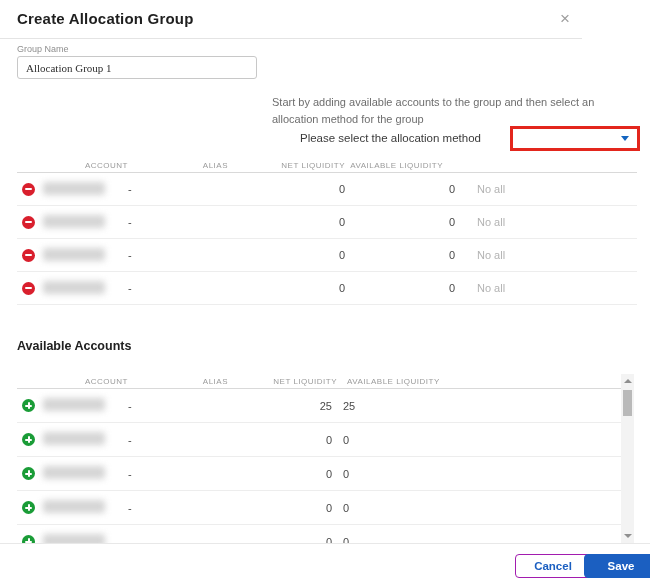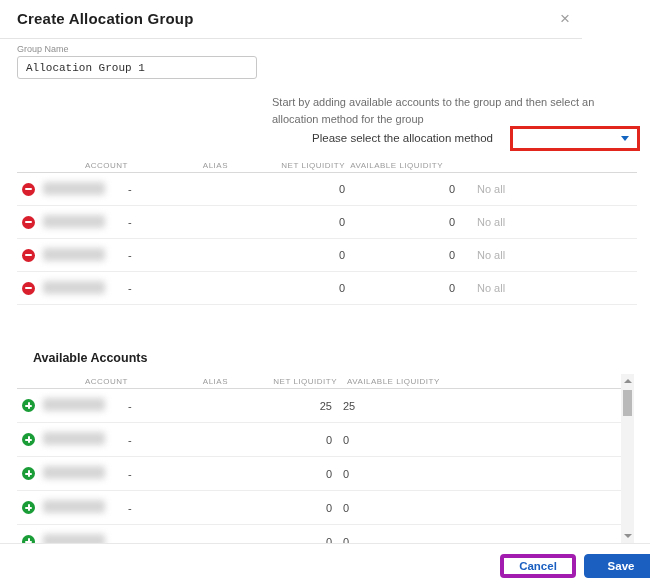--- a/index.html
+++ b/index.html
@@ -11,30 +11,30 @@
   .dlg{position:absolute;inset:0;background:#fff;}
 
   
   .hdr{position:absolute;left:0;top:0;width:582px;height:38px;border-bottom:1px solid #e4e4e4;background:#fff;}
   .title{position:absolute;left:17px;top:10px;font-size:15px;font-weight:700;color:#1f1f1f;letter-spacing:.2px;}
   .close{position:absolute;right:12px;top:8px;font-size:17px;color:#9e9e9e;cursor:pointer;line-height:22px;font-weight:400;}
 
   
   .gn-label{position:absolute;left:17px;top:44px;font-size:9px;color:#8f8f8f;}
   .gn-input{position:absolute;left:17px;top:56px;width:230px;height:21px;border:1px solid #c8c8c8;border-radius:3px;
-    font-family:Liberation Mono, monospace;font-size:11px;color:#2e2e2e;padding:0 0 0 8px;outline:none;background:#fff;}
+    font-family:Liberation Serif, serif;font-size:11px;color:#2e2e2e;padding:0 0 0 8px;outline:none;background:#fff;}
   .helper{position:absolute;left:272px;top:55px;width:368px;font-size:11px;color:#6e6e6e;line-height:17px;margin-top:39px;}
 
   
   .sec-h{position:absolute;left:17px;font-size:12.5px;font-weight:700;color:#212121;}
   .inc-h{top:104px;}
-  .av-h{top:351px;margin-left:16px;}
-
-  
-  .alloc-label{position:absolute;left:300px;top:132px;width:205px;text-align:center;font-size:11.5px;color:#3a3a3a;}
+  .av-h{top:339px;}
+
+  
+  .alloc-label{position:absolute;left:300px;top:132px;width:205px;text-align:left;font-size:11.5px;color:#3a3a3a;}
   .alloc-select{position:absolute;left:510px;top:126px;width:124px;height:19px;background:#fff;border:3px solid #e3261d;z-index:6;cursor:pointer;}
   .caret{position:absolute;right:8px;top:7px;width:0;height:0;border-left:4.5px solid transparent;border-right:4.5px solid transparent;border-top:5px solid #1465c0;}
 
   
   .inc-grid{display:grid;grid-template-columns:26px 85px 100px 117px 110px 1fr;align-items:center;}
   .av-grid{display:grid;grid-template-columns:26px 85px 100px 109px 1fr;align-items:center;}
   .thead{height:14px;border-bottom:1px solid #d9d9d9;}
   .th{font-size:8px;color:#9b9b9b;letter-spacing:.5px;white-space:nowrap;text-align:right;}
   .th-account{grid-column:1/3;padding-left:5px;}
   .th-net{text-align:right;}
@@ -69,21 +69,21 @@
 
   
   .scrollbar{position:absolute;left:621px;top:374px;width:13px;height:169px;background:#f3f3f3;}
   .sb-up{position:absolute;left:2.5px;top:5px;width:0;height:0;border-left:4px solid transparent;border-right:4px solid transparent;border-bottom:4px solid #8f8f8f;cursor:pointer;}
   .sb-down{position:absolute;left:2.5px;bottom:5px;width:0;height:0;border-left:4px solid transparent;border-right:4px solid transparent;border-top:4px solid #8f8f8f;cursor:pointer;}
   .sb-thumb{position:absolute;left:2px;top:16px;width:9px;height:26px;background:#b9b9b9;cursor:grab;}
 
   
   .footer-line{position:absolute;left:0;top:543px;width:650px;border-top:1px solid #e8e8e8;}
   .btn{position:absolute;top:554px;height:24px;border-radius:4px;font-family:inherit;font-size:11.5px;font-weight:600;cursor:pointer;}
-  .btn-cancel{left:500px;width:76px;background:#fff;border:4px solid #a21caf;color:#1b5fc1;}
+  .btn-cancel{left:515px;width:76px;background:#fff;border:1px solid #a21caf;color:#1b5fc1;}
   .btn-save{left:584px;width:74px;background:#1b5fc1;border:1px solid #1b5fc1;color:#fff;}
 </style>
 </head>
 <body>
 
 <div class="dlg">
 
   <div class="hdr">
     <div class="title">Create Allocation Group</div>
     <div class="close">×</div>

